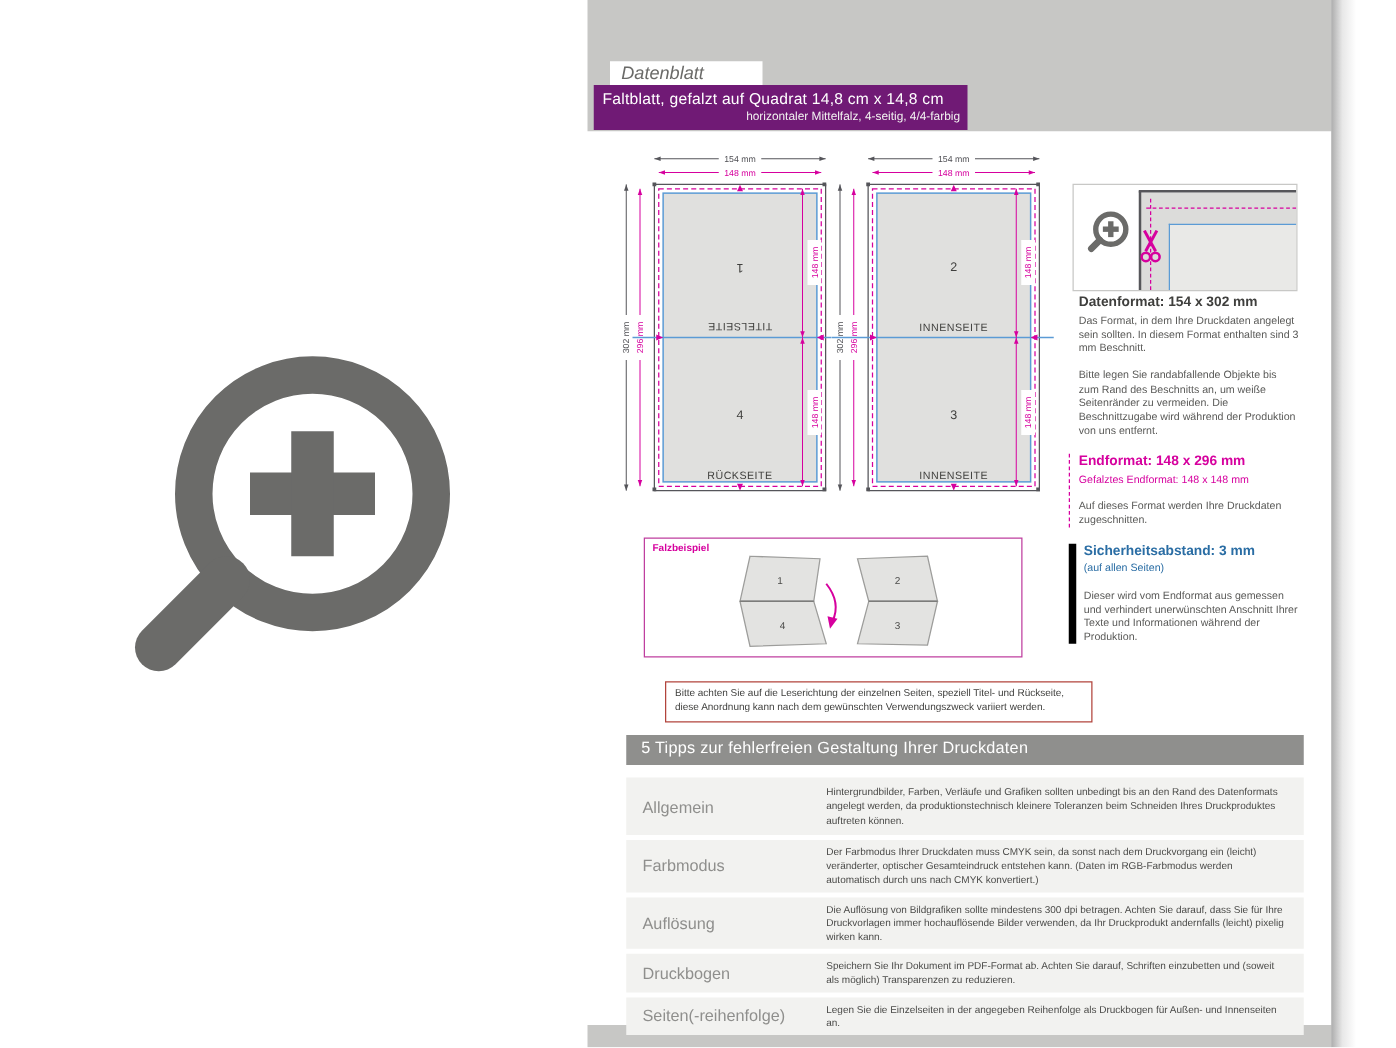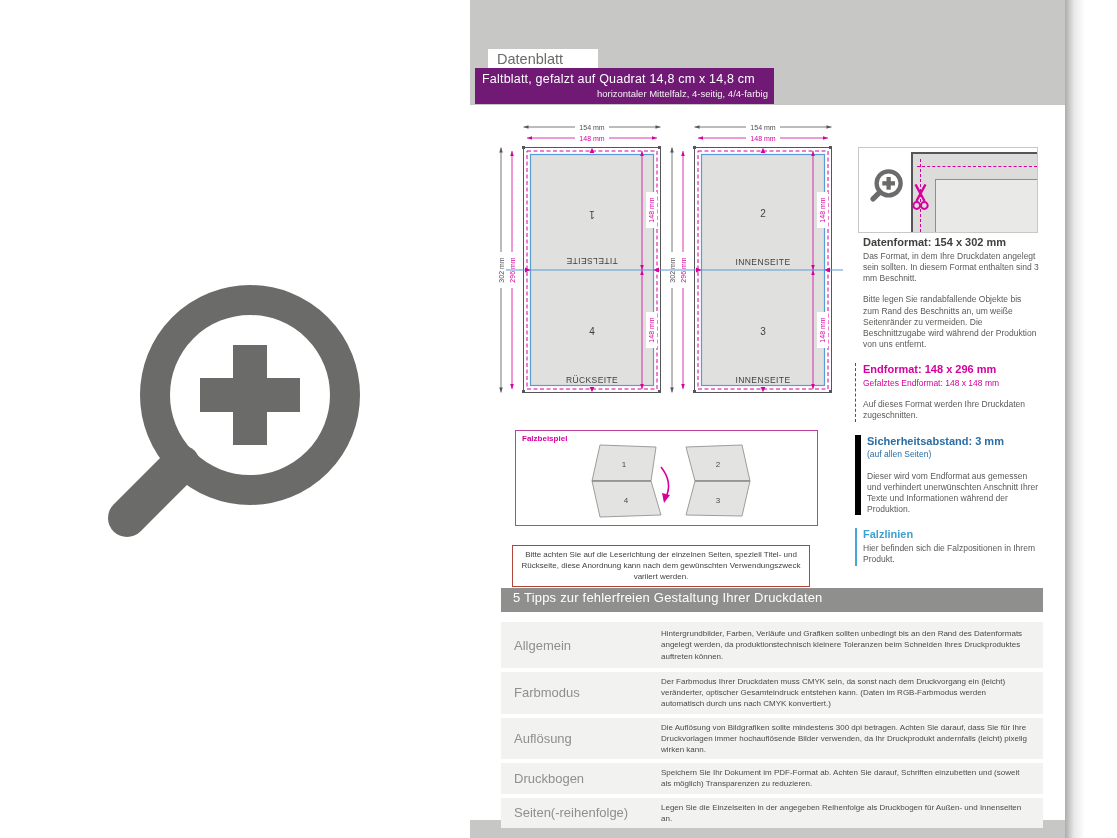--- a/index.html
+++ b/index.html
@@ -11,22 +11,22 @@
   .big-zoom{position:absolute;left:95px;top:258px;}
 
   
   .page{position:absolute;left:470px;top:0;width:595px;height:838px;background:#fff;}
   .band{position:absolute;left:0;width:595px;background:#c7c7c5;}
   .band-top{top:0;height:105px;}
   .band-bottom{top:820px;height:18px;}
   .page-shadow{position:absolute;left:1065px;top:0;width:20px;height:838px;
     background:linear-gradient(to right, rgba(105,105,105,.55), rgba(150,150,150,.22) 45%, rgba(255,255,255,0));}
 
-  .datenblatt-box{position:absolute;left:18px;top:49px;width:110px;height:20px;background:#fff;
-    font-size:14.5px;color:#6a6a68;line-height:20px;padding-left:9px;box-sizing:border-box;}
+  .datenblatt-box{position:absolute;left:18px;top:49px;width:122px;height:20px;background:#fff;
+    font-size:14.5px;color:#6a6a68;line-height:20px;padding-left:9px;box-sizing:border-box;font-style:italic;}
   .banner{position:absolute;left:5px;top:68px;width:299px;height:36px;background:#701a75;box-sizing:border-box;}
   .banner-title{font-size:12.5px;color:#fff;padding:4px 0 0 7px;letter-spacing:.2px;}
   .banner-subtitle{font-size:9.5px;color:#f2f2f0;text-align:right;padding:2px 6px 0 0;}
 
   .diagram{position:absolute;top:118px;}
   .d-num{font-size:10px;fill:#3f3f3d;}
   .d-sec{font-size:8.5px;fill:#3f3f3d;letter-spacing:.4px;}
   .d-dim{font-size:7px;fill:#505055;}
   .d-dim-m{font-size:7px;fill:#d6009e;}
 
@@ -53,22 +53,22 @@
   .sec-block{margin:0 0 13px 0;}
   .bl-cut{border-left:1px dashed #d6009e;padding-left:7px;margin-left:-8px;}
   .bl-safe{border-left:6px solid #000000;padding-left:6px;margin-left:-8px;}
   .bl-fold{border-left:2px solid #46a6d8;padding-left:6px;margin-left:-8px;}
   .sub-m{color:#d6009e;margin:0 0 2px 0;}
   .sub-b{color:#2a6da4;margin:0 0 2px 0;}
 
   
   .falz-box{position:absolute;left:45px;top:430px;width:303px;height:96px;border:1px solid #bf3f9f;box-sizing:border-box;}
   .falz-label{position:absolute;left:6px;top:3px;font-size:8px;font-weight:bold;color:#d6009e;}
-  .note-box{position:absolute;left:42px;top:545px;width:298px;min-height:33px;border:1px solid #b2443c;
-    box-sizing:border-box;font-size:8px;line-height:1.35;color:#3f3f3d;padding:4px 7px;text-align:center;}
+  .note-box{position:absolute;left:62px;top:545px;width:342px;min-height:33px;border:1px solid #b2443c;
+    box-sizing:border-box;font-size:8px;line-height:1.35;color:#3f3f3d;padding:4px 7px;}
 
   
   .tips{position:absolute;left:31px;top:588px;width:542px;}
   .tips-header{height:24px;background:#8f8f8d;color:#fff;font-size:13px;line-height:19px;padding-left:12px;
     letter-spacing:.2px;}
   .tips-rows{margin-top:10px;}
   .tip-row{display:flex;background:#f2f2f0;margin-bottom:4px;align-items:center;box-sizing:border-box;}
   .tip-row.h46{min-height:46px;} .tip-row.h40{min-height:40px;} .tip-row.h29{min-height:29px;}
   .tip-label{width:160px;flex:0 0 160px;padding-left:13px;font-size:13px;color:#8f8f8d;box-sizing:border-box;}
   .tip-text{flex:1;font-size:8px;line-height:1.4;color:#4b4b49;padding:4px 12px 4px 0;}
@@ -237,24 +237,20 @@
         <p class="sub-m">Gefalztes Endformat: 148 x 148 mm</p>
         <p style="margin:0">Auf dieses Format werden Ihre Druckdaten zugeschnitten.</p>
       </div>
 
       <div class="sec-block bl-safe">
         <h3 class="h-blue">Sicherheitsabstand: 3 mm</h3>
         <p class="sub-b">(auf allen Seiten)</p>
         <p style="margin:0">Dieser wird vom Endformat aus gemessen und verhindert unerwünschten Anschnitt Ihrer Texte und Informationen während der Produktion.</p>
       </div>
 
-      <div class="sec-block bl-fold">
-        <h3 class="h-lblue">Falzlinien</h3>
-        <p style="margin:0">Hier befinden sich die Falzpositionen in Ihrem Produkt.</p>
-      </div>
     </div>
 
     <div class="falz-box">
       <div class="falz-label">Falzbeispiel</div>
       <svg class="abs" style="left:0;top:2px" width="301" height="100" viewBox="0 0 301 100">
         <polygon points="84,12 140,14 135,48 76,48" fill="#e3e3e1" stroke="#9d9d9b" stroke-width="1"></polygon>
         <polygon points="76,48 135,48 145,82 84,84" fill="#e3e3e1" stroke="#9d9d9b" stroke-width="1"></polygon>
         <line x1="76" y1="48" x2="135" y2="48" stroke="#7c7c7a" stroke-width="1.2"></line>
         <polygon points="170,14 226,12 234,48 179,48" fill="#e3e3e1" stroke="#9d9d9b" stroke-width="1"></polygon>
         <polygon points="179,48 234,48 226,83 170,82" fill="#e3e3e1" stroke="#9d9d9b" stroke-width="1"></polygon>

